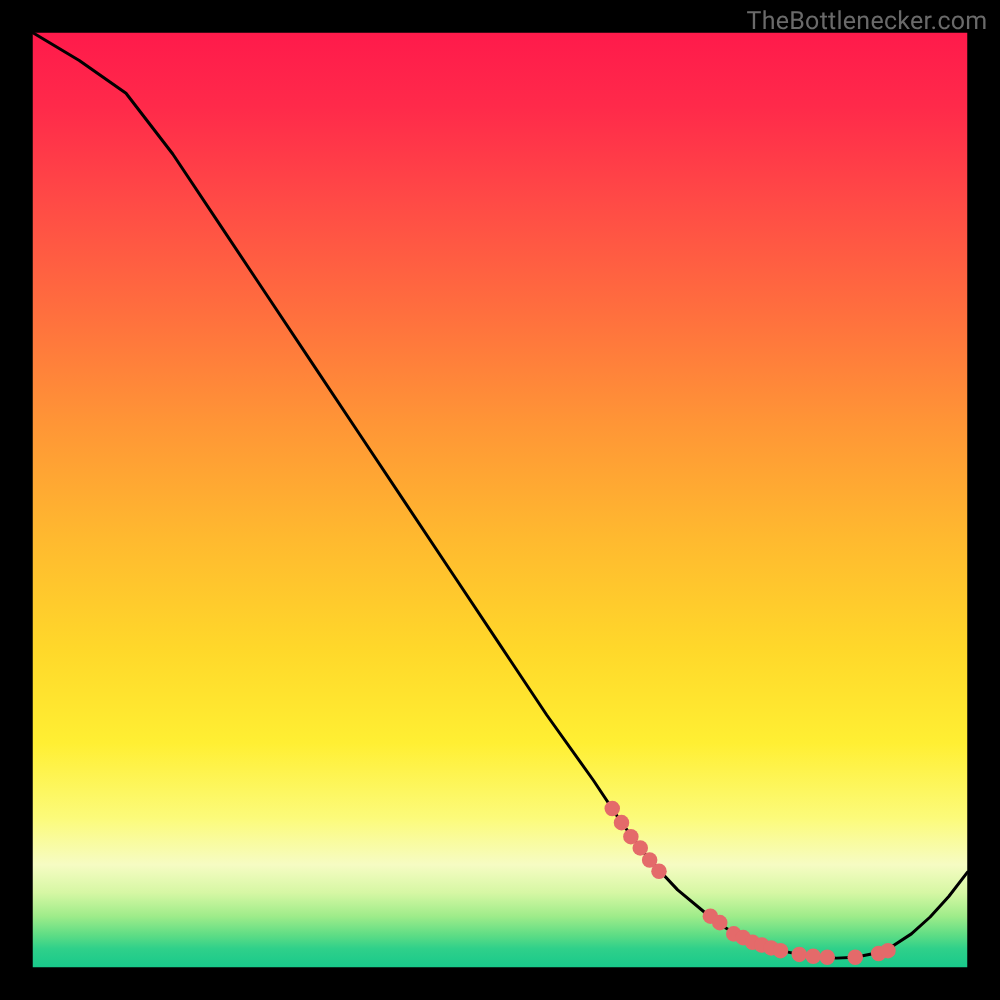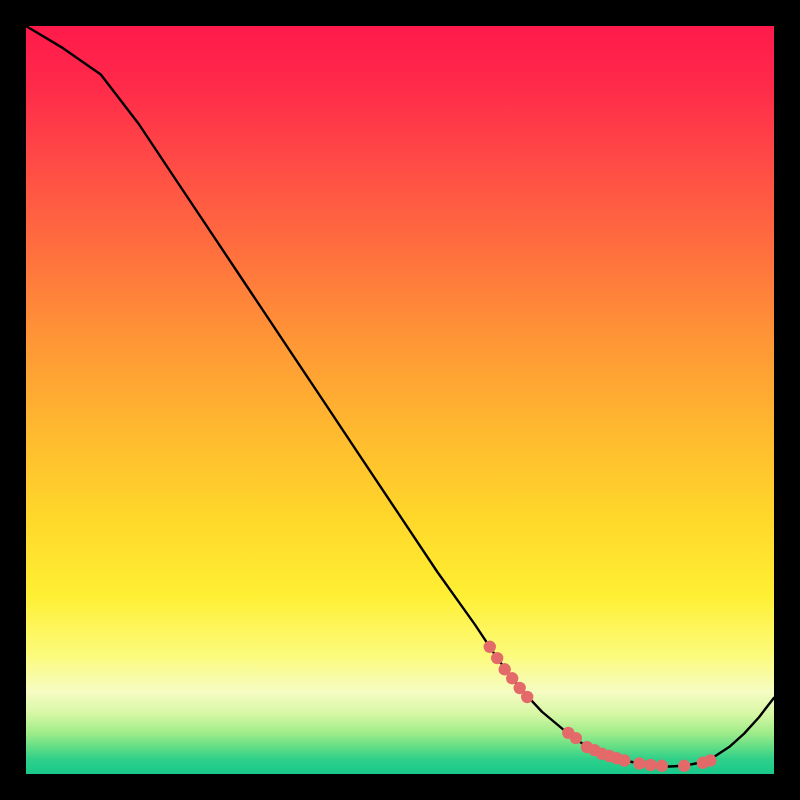--- a/index.html
+++ b/index.html
@@ -96,13 +96,14 @@
         <circle cx="598.4" cy="734.5" r="6.2" fill="#e46a6a"></circle>
         <circle cx="613.4" cy="737.5" r="6.2" fill="#e46a6a"></circle>
         <circle cx="624.6" cy="739.0" r="6.2" fill="#e46a6a"></circle>
         <circle cx="635.8" cy="739.8" r="6.2" fill="#e46a6a"></circle>
         <circle cx="658.2" cy="739.8" r="6.2" fill="#e46a6a"></circle>
         <circle cx="676.9" cy="736.8" r="6.2" fill="#e46a6a"></circle>
         <circle cx="684.4" cy="734.5" r="6.2" fill="#e46a6a"></circle>
       </g>
   </svg>
 
+  <div class="attrib">TheBottlenecker.com</div>
 </div>
 
 </body></html>

